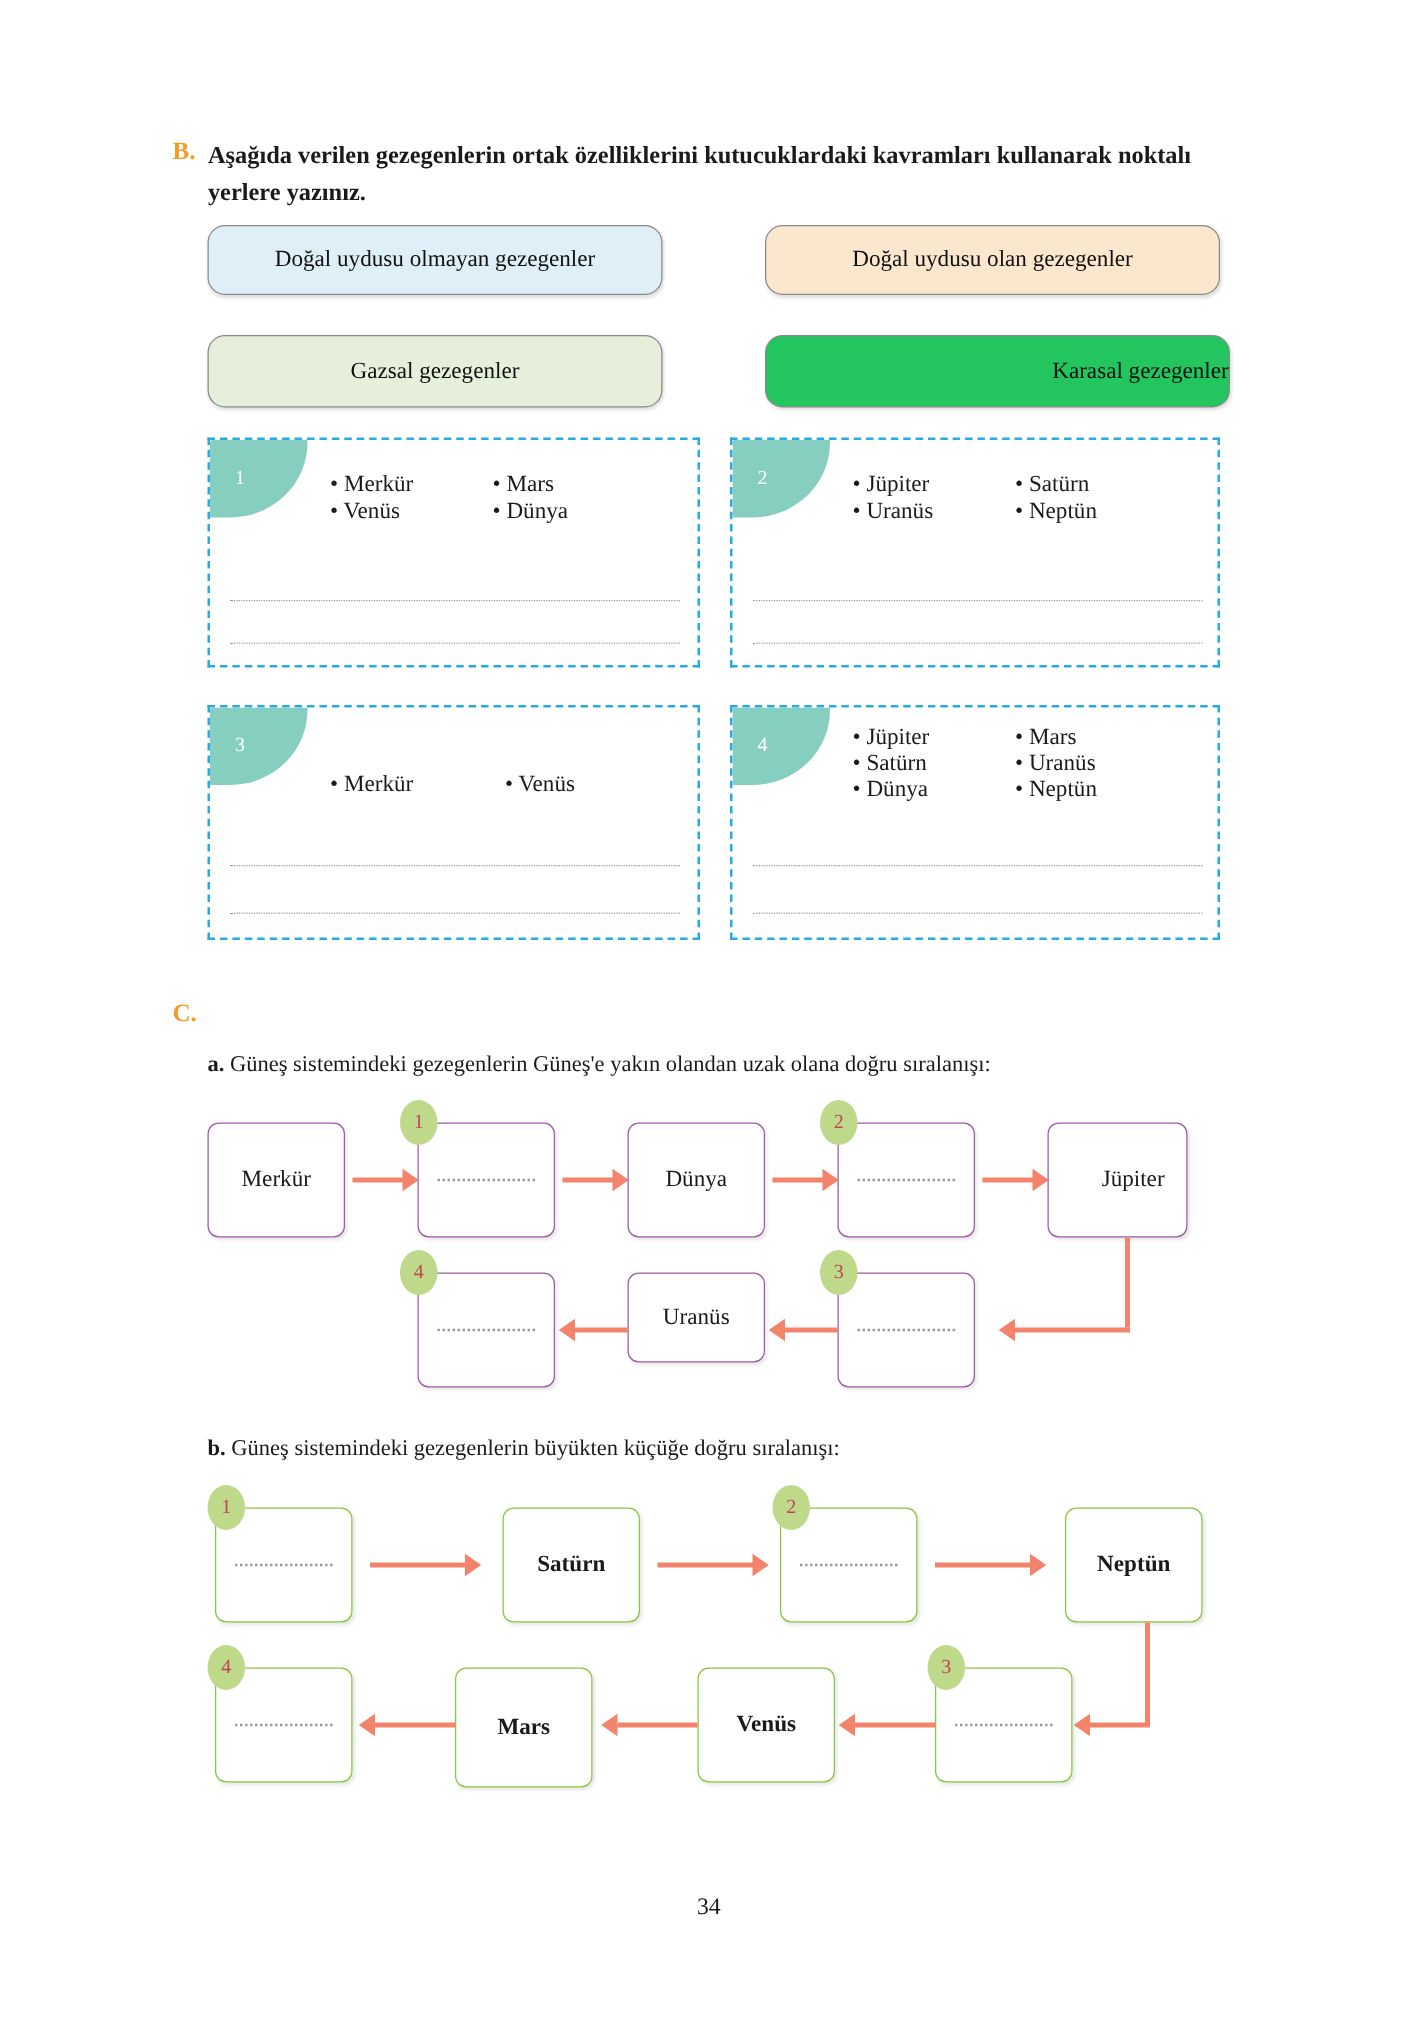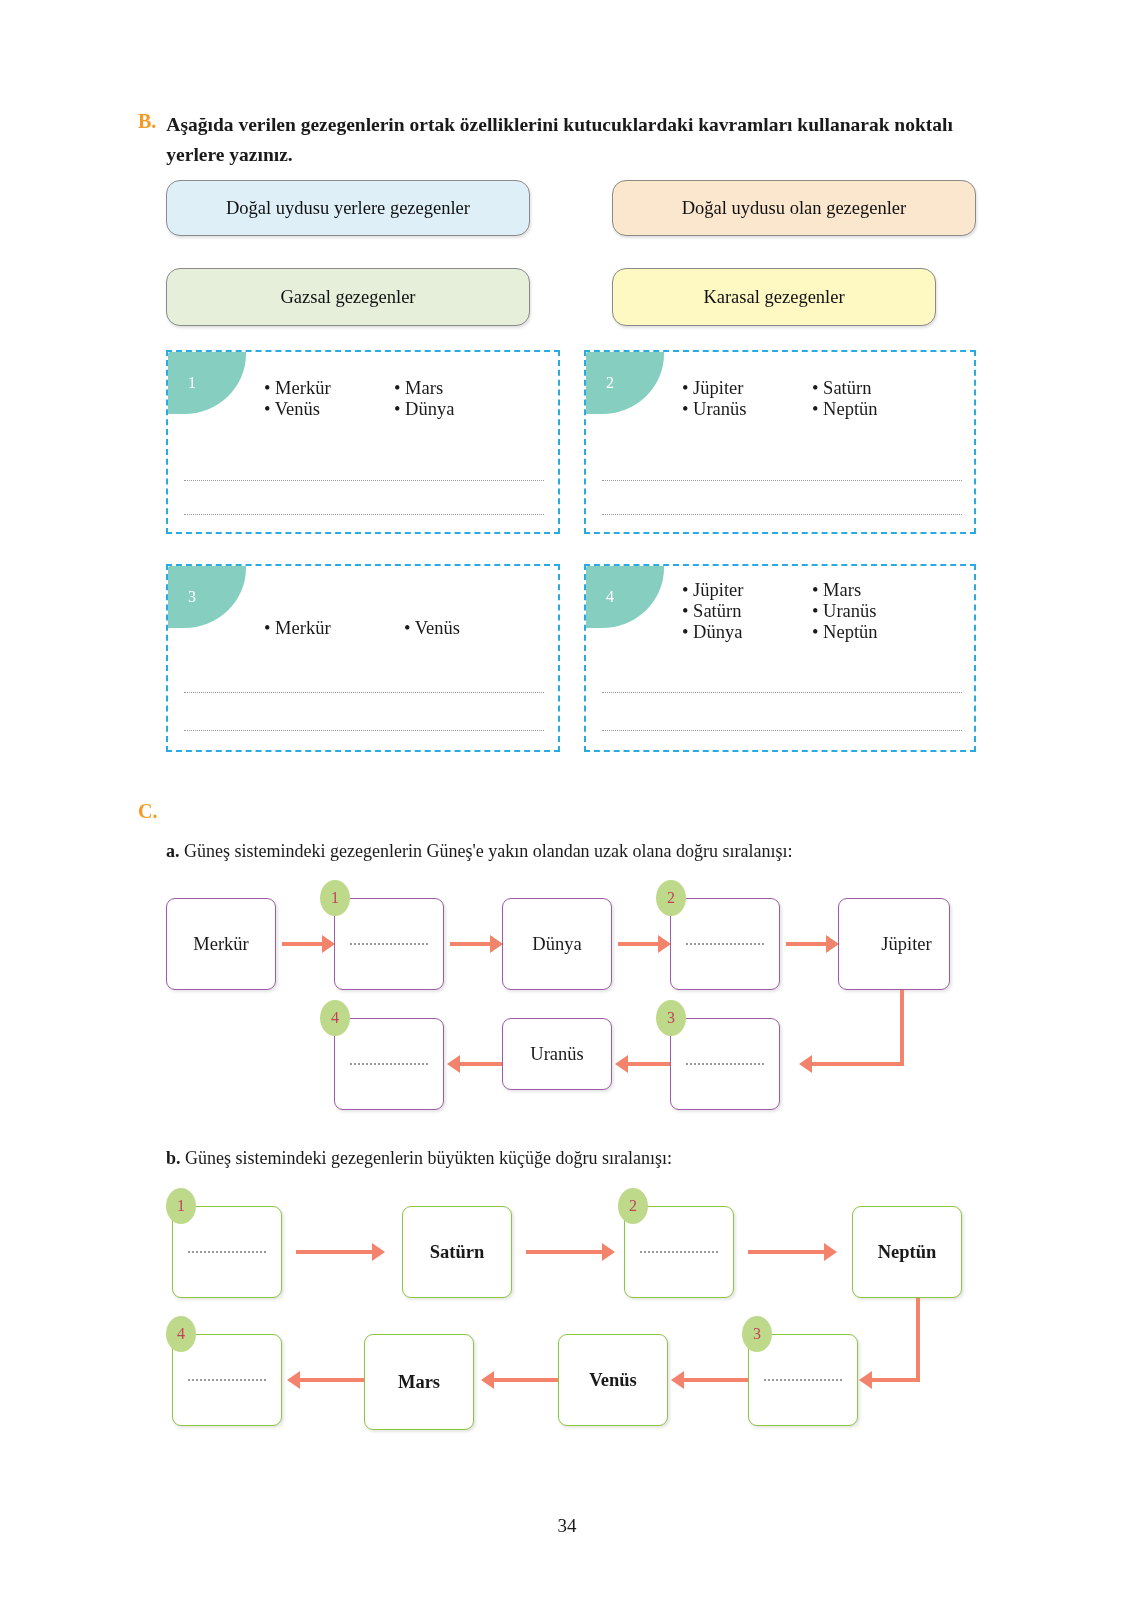--- a/index.html
+++ b/index.html
@@ -156,29 +156,29 @@
 </style>
 </head>
 <body>
 
 <div class="section" id="sec-b-head">
   <span class="sec-letter">B.</span>
   <span class="sec-text">Aşağıda verilen gezegenlerin ortak özelliklerini kutucuklardaki kavramları kullanarak noktalı yerlere yazınız.</span>
 </div>
 
 <div class="pill" style="left:166px; top:180px; width:364px; height:56px; background:#DEEFF8;">
-  <span>Doğal uydusu yerlere gezegenler</span>
+  <span>Doğal uydusu olmayan gezegenler</span>
 </div>
 <div class="pill" style="left:612px; top:180px; width:364px; height:56px; background:#FBE6CE;">
   <span>Doğal uydusu olan gezegenler</span>
 </div>
 <div class="pill" style="left:166px; top:268px; width:364px; height:58px; background:#E6EFDA;">
   <span>Gazsal gezegenler</span>
 </div>
-<div class="pill" style="left:612px; top:268px; width:324px; height:58px; background:#fef9c3;">
+<div class="pill" style="left:612px; top:268px; width:372px; height:58px; background:#22c55e;justify-content:flex-end;">
   <span>Karasal gezegenler</span>
 </div>
 
 <div class="dashbox" style="left:166px; top:350px; width:394px; height:184px;">
   <div class="corner">
     <span>1</span>
   </div>
   <div class="planet-list" style="left:96px; top:26px;">
     <span>• Merkür</span>
     <span>• Mars</span>

